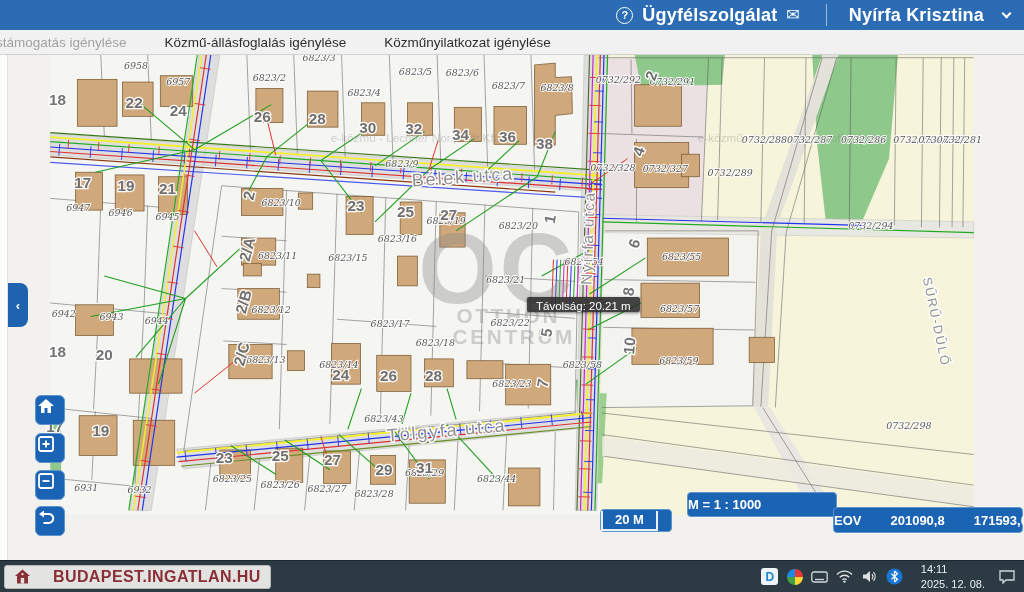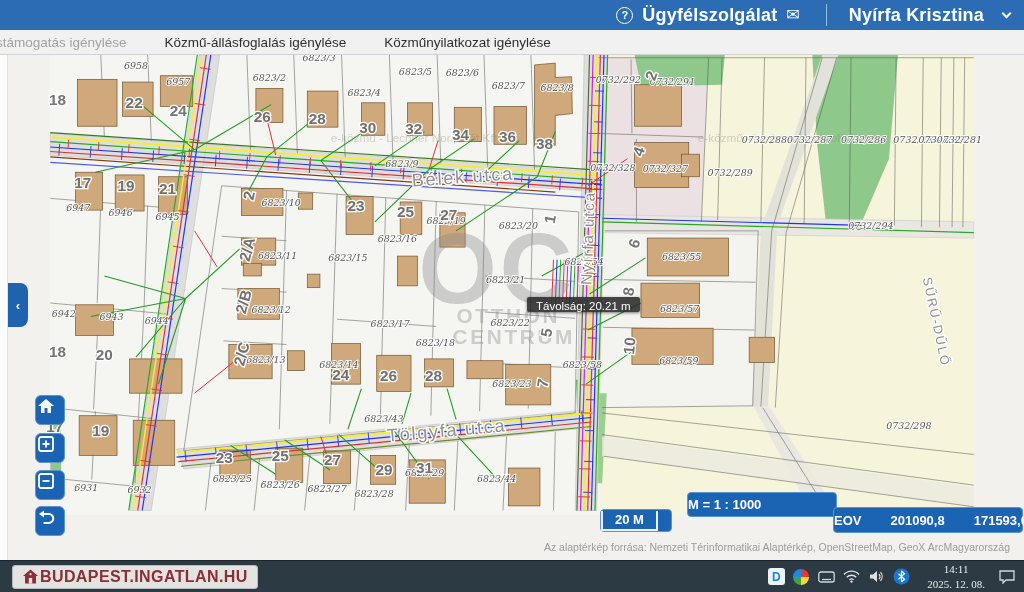--- a/index.html
+++ b/index.html
@@ -44,30 +44,30 @@
          border-radius:6px;display:flex;align-items:center;justify-content:center;cursor:pointer;}
   .pill{position:absolute;background:#1b63b3;border:1px solid #5e94cc;border-radius:4px;color:#fff;
          display:flex;align-items:center;justify-content:flex-start;font-size:13px;font-weight:bold;cursor:pointer;}
   .scaleinner{border-left:2px solid rgba(255,255,255,.9);border-right:2px solid rgba(255,255,255,.9);
          border-bottom:2px solid rgba(255,255,255,.9);padding:1px 12px 2px;}
   .eov{display:flex;gap:29px;}
   .attrib{position:absolute;top:486px;right:14px;font-size:10.5px;color:#9b9b9b;}
   
   .task{position:absolute;left:0;top:560px;width:1024px;height:32px;background:#2c3a44;
         border-top:1px solid #1b262d;display:flex;align-items:center;color:#e8eef2;}
-  .tlogo{margin-left:12px;height:24px;background:#e3e3e1;border:1px solid #b9b9b9;border-radius:3px;
-        display:flex;align-items:center;gap:1px;padding:0 9px;color:#8a2f36;font-weight:bold;
+  .tlogo{margin-left:4px;height:24px;background:#e3e3e1;border:1px solid #b9b9b9;border-radius:3px;
+        display:flex;align-items:center;gap:22px;padding:0 9px;color:#8a2f36;font-weight:bold;
         font-size:16px;letter-spacing:.4px;cursor:pointer;}
   .tray{position:absolute;right:8px;display:flex;align-items:center;gap:7px;}
   .tico{width:18px;height:18px;display:flex;align-items:center;justify-content:center;cursor:pointer;}
   .dtile{background:#eef4f9;border-radius:3px;color:#1e88d2;font-weight:bold;font-size:12px;width:17px;height:17px;
         display:flex;align-items:center;justify-content:center;}
   .shield{width:16px;height:16px;border-radius:50%;
         background:conic-gradient(#e53935 0 25%, #fdd835 0 50%, #43a047 0 75%, #1e88e5 0);}
-  .clock{font-size:11px;line-height:1.3;text-align:center;margin:0 6px 0 10px;cursor:pointer;font-family:Liberation Serif, serif;}
+  .clock{font-size:11px;line-height:1.3;text-align:left;margin:0 6px 0 10px;cursor:pointer;}
 </style>
 </head>
 <body>
 
 <div class="app">
 
   <div class="hdr">
     <div class="grp">
       <span class="help-circle">?</span>
       <span class="hdr-label">Ügyfélszolgálat</span>
@@ -462,21 +462,20 @@
       <span class="scaleinner">20 M</span>
     </div>
     <div class="pill" style="left:687px;top:437px;width:150px;height:25px">
       <span>M = 1 : 1000</span>
     </div>
     <div class="pill eov" style="left:833px;top:452px;width:190px;height:26px">
       <span>EOV</span>
       <span>201090,8</span>
       <span>171593,0</span>
     </div>
-    <div class="attrib">Az alaptérkép forrása: Nemzeti Térinformatikai Alaptérkép, OpenStreetMap, GeoX ArcMagyarország</div>
   </div>
 
   <div class="task">
     <div class="tlogo">
       <svg width="17" height="17" viewBox="0 0 18 18">
         <path d="M9,1.5 L17,8.5 H14.8 V16.5 H3.2 V8.5 H1 Z" fill="#8a2f36"></path>
         <rect x="7.2" y="10.5" width="3.6" height="6" fill="#e3e3e1"></rect>
         <circle cx="9" cy="6.5" r="1.2" fill="#e3e3e1"></circle>
         </svg>
       <span>BUDAPEST.INGATLAN.HU</span>

